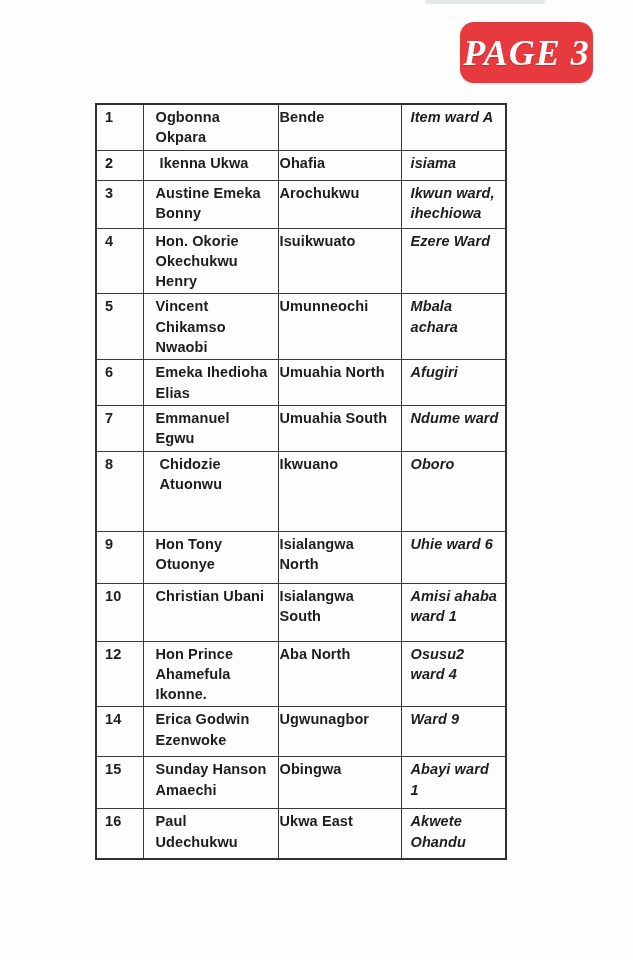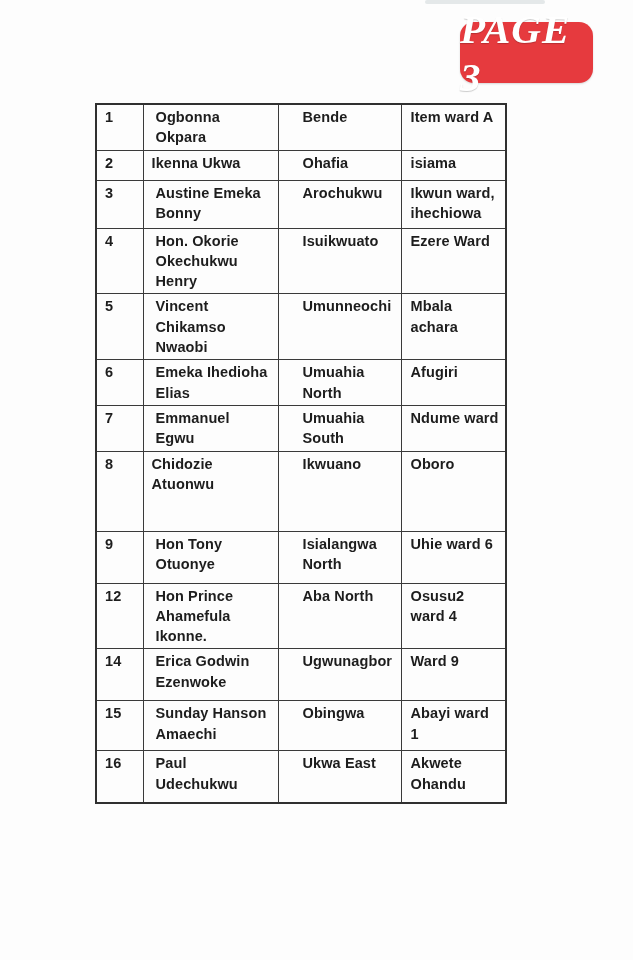--- a/index.html
+++ b/index.html
@@ -33,21 +33,21 @@
     border-radius: 14px;
     display: flex;
     align-items: center;
     justify-content: center;
     box-shadow: 0 1px 2px rgba(0,0,0,.15);
   }
   .page-badge span {
     font-family: "Liberation Serif", serif;
     font-style: italic;
     font-weight: bold;
-    font-size: 41px;
+    font-size: 36px;
     letter-spacing: 1px;
     color: #ffffff;
     text-shadow: 0 1px 1px rgba(0,0,0,.2);
   }
   table.roster {
     position: absolute;
     left: 95px;
     top: 103px;
     width: 410px;
     border-collapse: collapse;
@@ -60,22 +60,22 @@
     padding: 2px 5px 2px 9px;
     font-weight: bold;
     font-size: 14.5px;
     line-height: 1.4;
     color: #1d1d1d;
     letter-spacing: .1px;
     overflow: hidden;
   }
   table.roster td.col-no   { padding-left: 8px; }
   table.roster td.col-name { padding-left: 12px; margin-left: 18px; }
-  table.roster td.col-lga  { padding-left: 24px; margin-top: 21px; }
-  table.roster td.col-ward { padding-left: 9px; }
+  table.roster td.col-lga  { padding-left: 1px; margin-top: 21px; }
+  table.roster td.col-ward { padding-left: 9px; font-style: italic; }
 
   
   tr:nth-child(1)  { height: 24px; }
   tr:nth-child(2)  { height: 30px; }
   tr:nth-child(3)  { height: 48px; }
   tr:nth-child(4)  { height: 45px; }
   tr:nth-child(5)  { height: 62px; }
   tr:nth-child(6)  { height: 31px; }
   tr:nth-child(7)  { height: 42px; }
   tr:nth-child(8)  { height: 80px; }
@@ -86,21 +86,21 @@
   tr:nth-child(13) { height: 52px; }
   tr:nth-child(14) { height: 50px; }
   tr:nth-child(15) { height: 52px; }
   tr:nth-child(16) { height: 42px; }
   tr:nth-child(17) { height: 33px; }
 
   
   tr:nth-child(15) td.col-ward { text-align: center; padding-left: 4px; padding-right: 4px; }
   tr:nth-child(17) td.col-ward { padding-left: 14px; font-size: 14px; }
   tr:nth-child(2)  td.col-name,
-  tr:nth-child(8)  td.col-name { padding-left: 8px; }
+  tr:nth-child(8)  td.col-name { padding-left: 16px; }
 </style>
 </head>
 <body>
 
 <div class="page">
 
   <div class="top-smudge"></div>
 
   <div class="page-badge" style="background: rgb(230, 58, 62);">
     <span style="color: rgb(255, 255, 255);">PAGE 3</span>
@@ -162,20 +162,26 @@
           <td class="col-lga">Ikwuano</td>
           <td class="col-ward">Oboro</td>
         </tr>
         <tr>
           <td class="col-no">9</td>
           <td class="col-name">Hon Tony Otuonye</td>
           <td class="col-lga">Isialangwa North</td>
           <td class="col-ward">Uhie ward 6</td>
         </tr>
         <tr>
+          <td class="col-no">10</td>
+          <td class="col-name">Christian Ubani</td>
+          <td class="col-lga">Isialangwa South</td>
+          <td class="col-ward">Amisi ahaba ward 1</td>
+        </tr>
+        <tr>
           <td class="col-no">12</td>
           <td class="col-name">Hon Prince Ahamefula Ikonne.</td>
           <td class="col-lga">Aba North</td>
           <td class="col-ward">Osusu2 ward 4</td>
         </tr>
         <tr>
           <td class="col-no">14</td>
           <td class="col-name">Erica Godwin Ezenwoke</td>
           <td class="col-lga">Ugwunagbor</td>
           <td class="col-ward">Ward 9</td>

